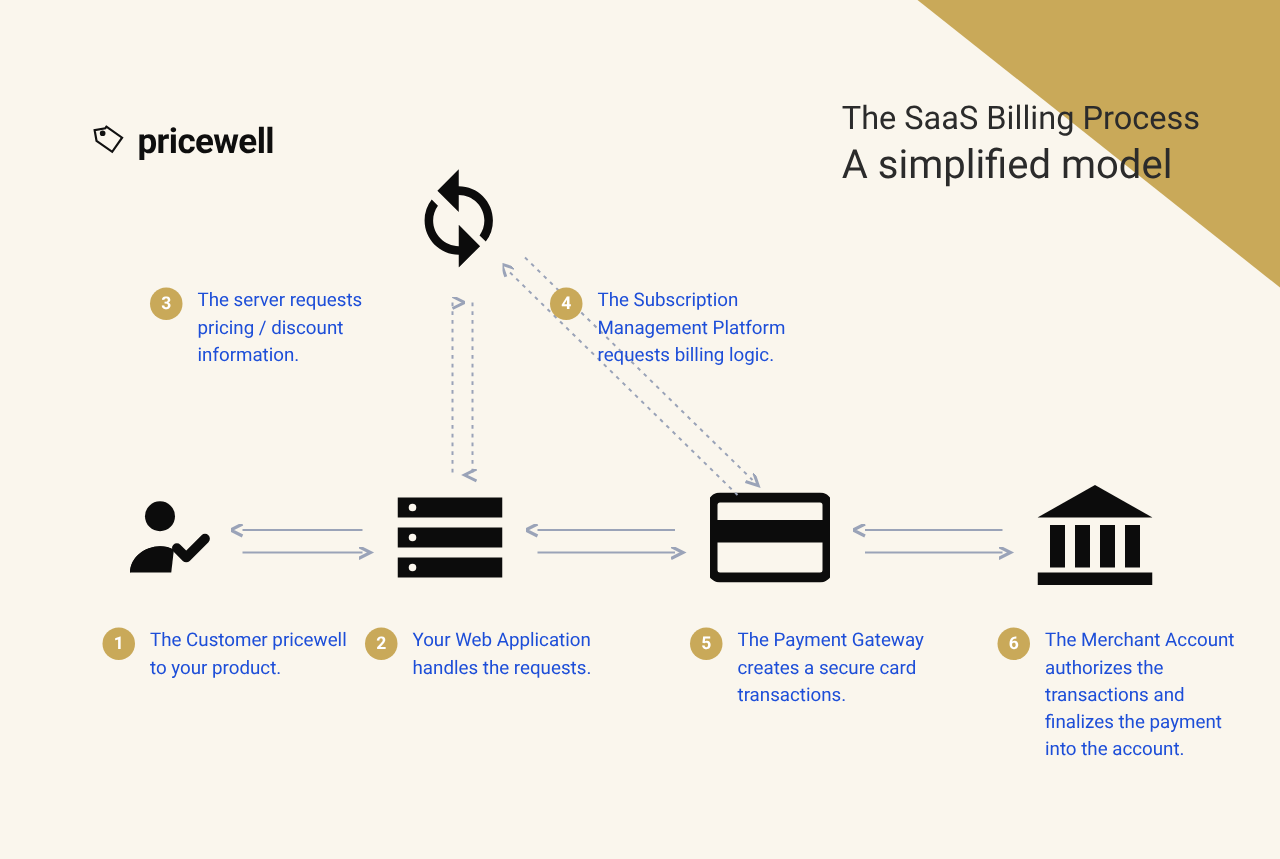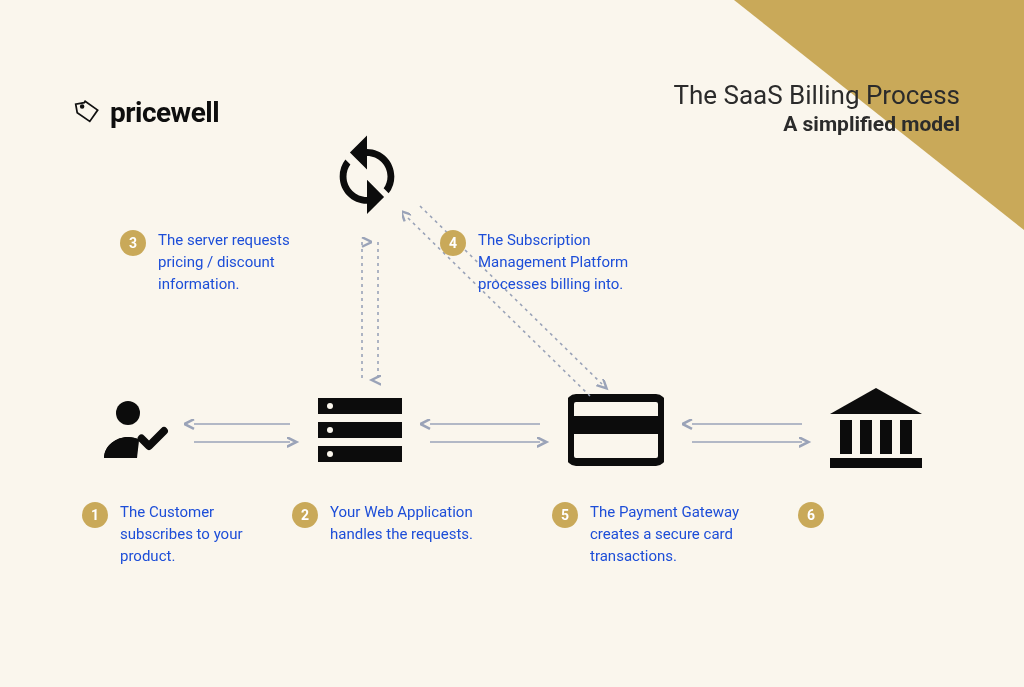--- a/index.html
+++ b/index.html
@@ -16,25 +16,25 @@
     width:0;height:0;
     border-left:290px solid transparent;
     border-top:230px solid #c9a959;
   }
   .logo{
     position:absolute;top:96px;left:74px;
     display:flex;align-items:flex-end;gap:10px;
   }
   .logo-word{font-size:28px;font-weight:700;letter-spacing:-.5px;color:#0e0e0e}
   .title{
-    position:absolute;top:80px;right:64px;text-align:right;
+    position:absolute;top:80px;right:64px;
     color:#2b2b2b;
   }
   .title .l1{font-size:26px;font-weight:400}
-  .title .l2{font-size:21px;font-weight:700;margin-top:2px}
+  .title .l2{font-size:32px;font-weight:400;margin-top:2px}
   .icon{position:absolute;color:#0e0e0e}
   .icon.refresh{left:326px;top:132px}
   .icon.user{left:98px;top:392px}
   .icon.server{left:318px;top:396px}
   .icon.card{left:568px;top:394px}
   .icon.bank{left:830px;top:388px}
   .arrows-h{position:absolute;top:412px}
   .arrows-h svg{display:block}
   .ah1{left:182px}
   .ah2{left:418px}
@@ -181,29 +181,30 @@
     <line x1="6" y1="30" x2="188" y2="208" stroke="#9aa3b8" stroke-width="1.6" stroke-dasharray="3 4" marker-start="url(#dgB)"></line>
   </svg>
 </div>
 
 <div class="step s3">
   <div class="badge">3</div>
   <div class="step-text">The server requests pricing / discount information.</div>
 </div>
 <div class="step s4">
   <div class="badge">4</div>
-  <div class="step-text">The Subscription Management Platform processes billing into.</div>
+  <div class="step-text">The Subscription Management Platform requests billing logic.</div>
 </div>
 <div class="step s1">
   <div class="badge">1</div>
-  <div class="step-text">The Customer subscribes to your product.</div>
+  <div class="step-text">The Customer pricewell to your product.</div>
 </div>
 <div class="step s2">
   <div class="badge">2</div>
   <div class="step-text">Your Web Application handles the requests.</div>
 </div>
 <div class="step s5">
   <div class="badge">5</div>
   <div class="step-text">The Payment Gateway creates a secure card transactions.</div>
 </div>
 <div class="step s6">
   <div class="badge">6</div>
+  <div class="step-text">The Merchant Account authorizes the transactions and finalizes the payment into the account.</div>
 </div>
 
 </body></html>

